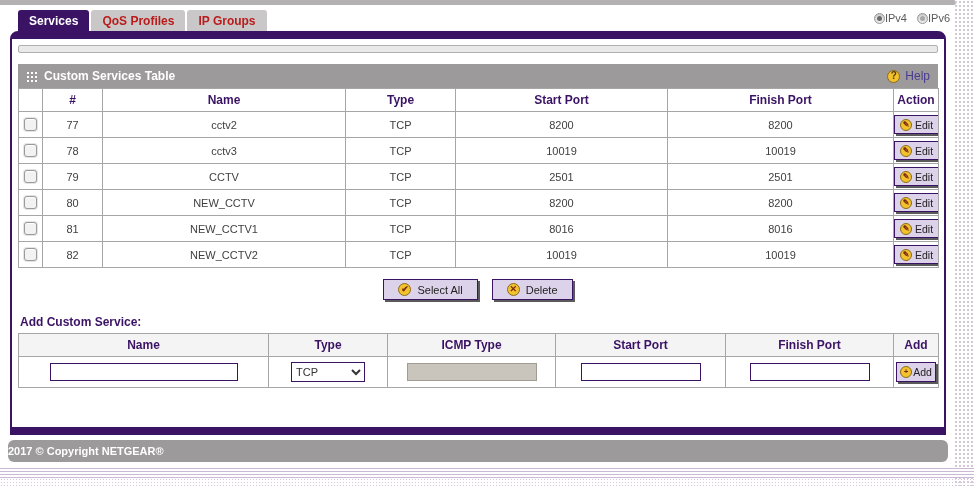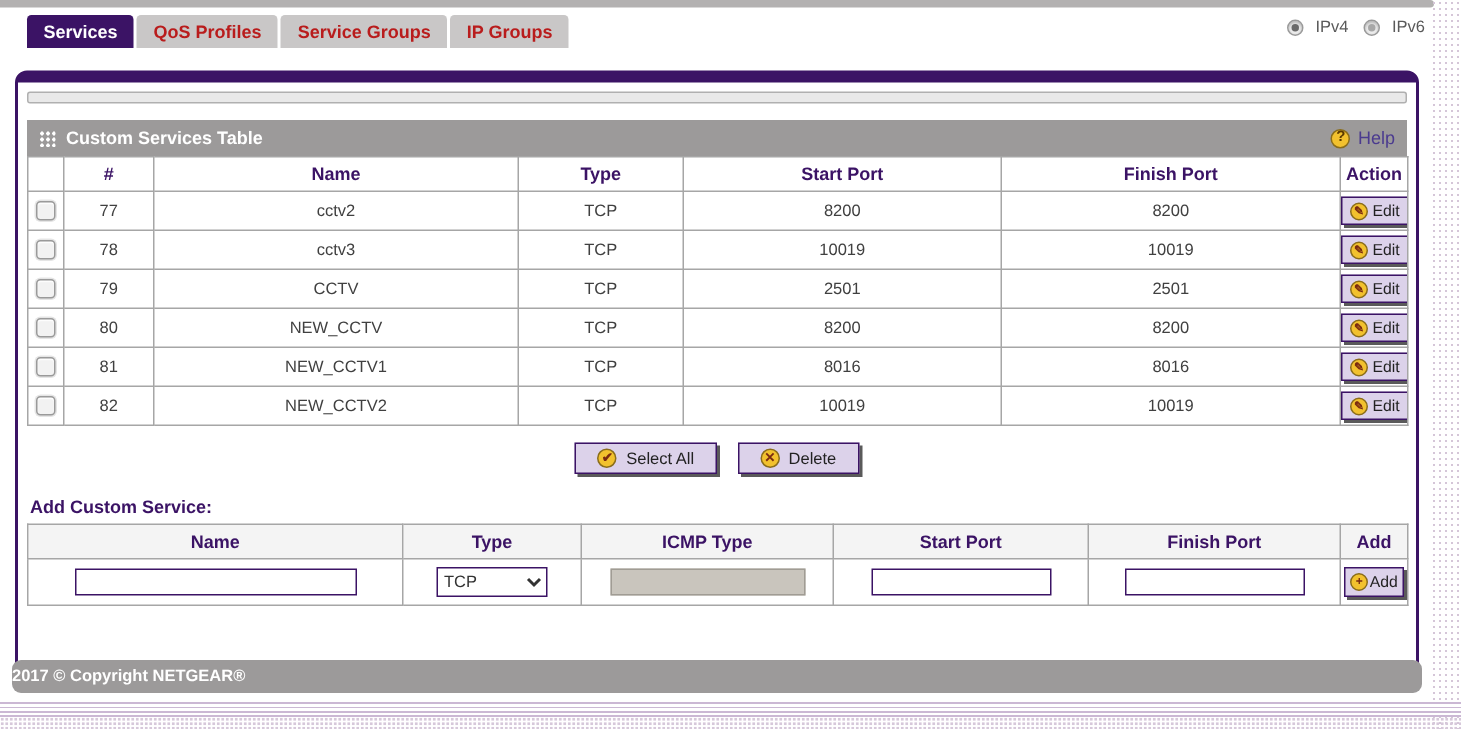--- a/index.html
+++ b/index.html
@@ -22,31 +22,31 @@
 
   
   .tabs-row { position:absolute; top:10px; left:18px; display:flex; gap:2px; }
   .tab { background:#c9c7c7; color:#b91c1c; font-weight:bold; font-size:12px;
     padding:4px 11px 4px; border-radius:3px 3px 0 0; cursor:pointer; white-space:nowrap; }
   .tab.active { background:#3b1365; color:#ffffff; }
 
   
   .radios { position:absolute; top:12px; right:24px; display:flex; gap:10px; align-items:center;
     font-size:11px; color:#5a5a5a; }
-  .radio-item { display:flex; align-items:center; gap:8px; cursor:pointer; }
+  .radio-item { display:flex; align-items:center; gap:0; cursor:pointer; }
   .radio { width:11px; height:11px; border-radius:50%; background:#ececec; border:1px solid #9a9a9a;
     position:relative; box-shadow:inset 0 1px 2px rgba(0,0,0,.25); display:inline-block; }
   .radio::after { content:""; position:absolute; left:2px; top:2px; right:2px; bottom:2px; border-radius:50%; }
   .radio.selected::after { background:#6a6a6a; }
   .radio.unselected::after { background:#a8a8a8; }
 
   
   .panel { position:absolute; top:31px; left:10px; width:936px; height:404px; background:#ffffff;
     border:2px solid #3b1365; border-top:8px solid #3b1365; border-bottom:8px solid #3b1365;
-    border-radius:8px 8px 0 0;margin-top:16px; }
+    border-radius:8px 8px 0 0; }
   .inner-strip { margin:6px 6px 0; height:8px; background:#e9e9e9; border:1px solid #b0b0b0; border-radius:2px; }
 
   .section-header { margin:11px 6px 0; height:24px; background:#9c9a9a; color:#ffffff;
     display:flex; align-items:center; padding:0 8px; }
   .grid-icon { width:11px; height:11px; margin-right:7px;
     background-image:radial-gradient(#ffffff 1.1px, transparent 1.2px); background-size:4px 4px; }
   .section-title { font-weight:bold; font-size:12px; }
   .help { margin-left:auto; display:flex; align-items:center; gap:5px; color:#4b3b8f; font-size:12px; cursor:pointer; }
 
   .icon-circle { width:13px; height:13px; border-radius:50%; background:#f2c12e; border:1px solid #8a6d1a;
@@ -93,21 +93,20 @@
 <body>
 
 <div class="top-strip"></div>
 <div class="right-texture"></div>
 <div class="bottom-lines"></div>
 <div class="bottom-dots"></div>
 
 <div class="tabs-row">
   <div class="tab active">Services</div>
   <div class="tab">QoS Profiles</div>
-  <div class="tab">Service Groups</div>
   <div class="tab">IP Groups</div>
 </div>
 
 <div class="radios">
   <span class="radio-item">
     <span class="radio selected"></span>
     <span>IPv4</span>
   </span>
   <span class="radio-item">
     <span class="radio unselected"></span>

